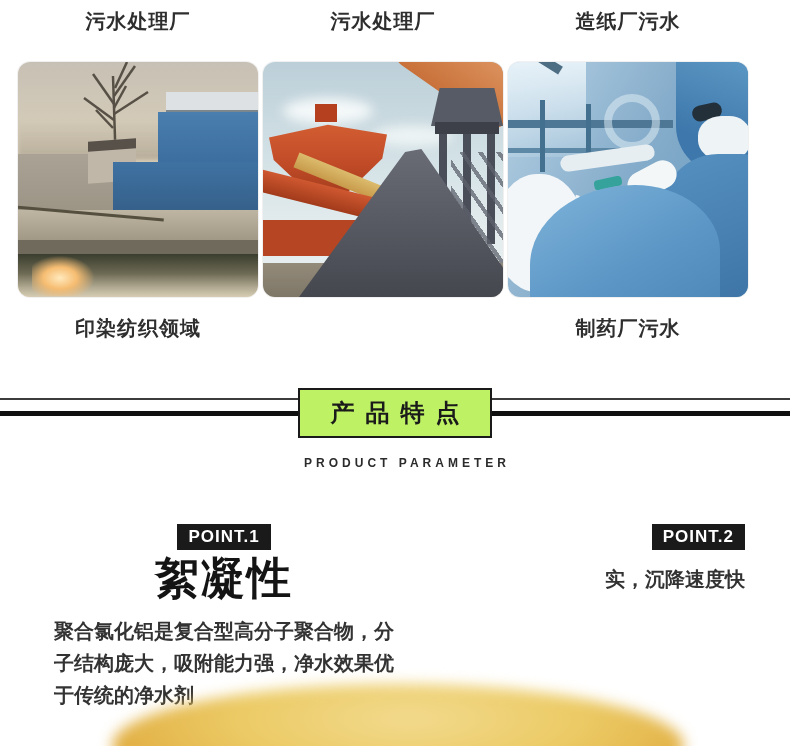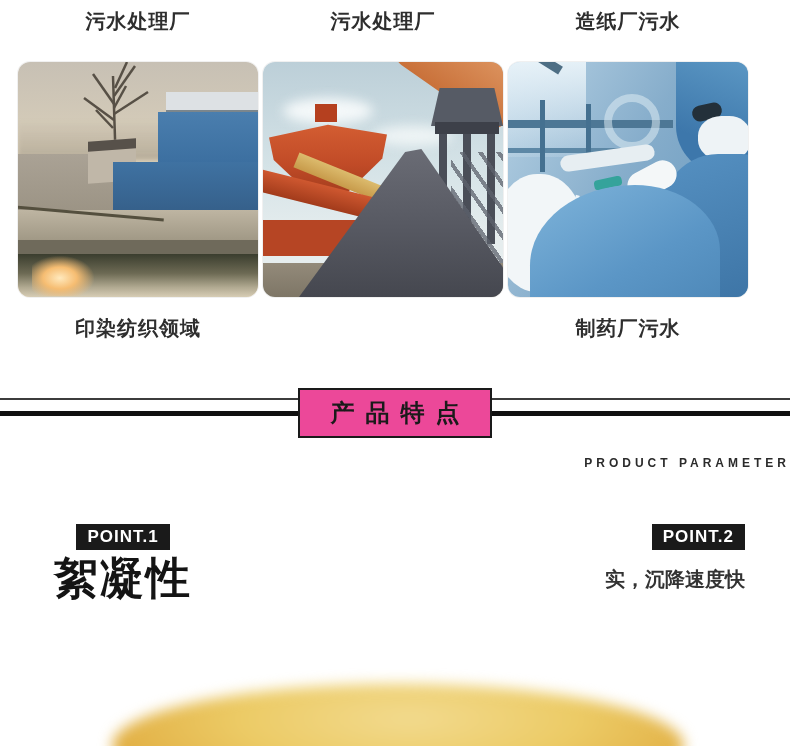--- a/index.html
+++ b/index.html
@@ -63,23 +63,23 @@
   .p3-tube { left:66px; top:112px; width:58px; height:52px; border:4px solid rgba(250,252,253,0.9); border-radius:50%; border-top-color:transparent; border-right-color:transparent; transform:rotate(-30deg); background:transparent; }
   .p3-syringe { left:86px; top:116px; width:28px; height:10px; background:#35a39b; border-radius:4px; transform:rotate(-12deg); }
   .p3-glove1 { left:118px; top:104px; width:52px; height:28px; background:#f4f7f8; border-radius:14px; transform:rotate(-28deg); }
   .p3-glove2 { left:-14px; top:112px; width:90px; height:118px; background:#f2f6f8; border-radius:48%; }
   .p3-gown { left:22px; bottom:-34px; width:190px; height:146px; background:linear-gradient(150deg,#7fb4da 0%,#5b96c6 55%,#4a84b4 100%); border-radius:55% 45% 0 0; }
 
   
   .divider { position:relative; margin-top:49px; height:50px; }
   .line-thin { position:absolute; left:0; right:0; top:10px; height:2px; background:#3c3c3c; }
   .line-thick { position:absolute; left:0; right:0; top:23px; height:5px; background:#101010; }
-  .title-box { position:absolute; left:50%; top:0; transform:translateX(-50%); width:194px; height:50px; background:#ec4899; border:2px solid #1a1a1a; display:flex; align-items:center; justify-content:center; }
+  .title-box { position:absolute; left:50%; top:0; transform:translateX(-50%); width:194px; height:50px; background:#bef264; border:2px solid #1a1a1a; display:flex; align-items:center; justify-content:center; }
   .title-box span { font-size:24px; font-weight:700; color:#1a1a1a; letter-spacing:11px; text-indent:11px; }
-  .subtitle { margin-top:18px; text-align:right; font-size:12px; font-weight:600; color:#2b2b2b; letter-spacing:4px;margin-left:24px; }
+  .subtitle { margin-top:18px; text-align:center; font-size:12px; font-weight:600; color:#2b2b2b; letter-spacing:4px;margin-left:24px; }
 
   
   .points { display:flex; justify-content:space-between; margin-top:54px; padding:0 45px 0 54px; }
   .point { display:flex; flex-direction:column; }
   .point-left { align-items:center; text-align:left; }
   .point-right { align-items:flex-end; text-align:right; }
   .badge { background:#1a1a1a; color:#fff; font-size:17px; font-weight:700; letter-spacing:1px; padding:2px 11px 3px; line-height:21px; }
   .point-title { margin-top:4px; font-size:44px; font-weight:700; color:#141414; letter-spacing:2px; line-height:48px; }
   .point-text { margin-top:13px; font-size:20px; font-weight:700; color:#333; line-height:32px; }
 
@@ -180,20 +180,25 @@
     <div class="title-box">
       <span>产品特点</span>
     </div>
   </section>
   <div class="subtitle">PRODUCT PARAMETER</div>
 
   <section class="points">
     <div class="point point-left">
       <div class="badge">POINT.1</div>
       <div class="point-title">絮凝性</div>
+      <div class="point-text">
+        <div>聚合氯化铝是复合型高分子聚合物，分</div>
+        <div>子结构庞大，吸附能力强，净水效果优</div>
+        <div>于传统的净水剂</div>
+      </div>
     </div>
     <div class="point point-right">
       <div class="badge">POINT.2</div>
       <div class="point-text">
         <div>实，沉降速度快</div>
       </div>
     </div>
   </section>
 
   <div class="powder"></div>

